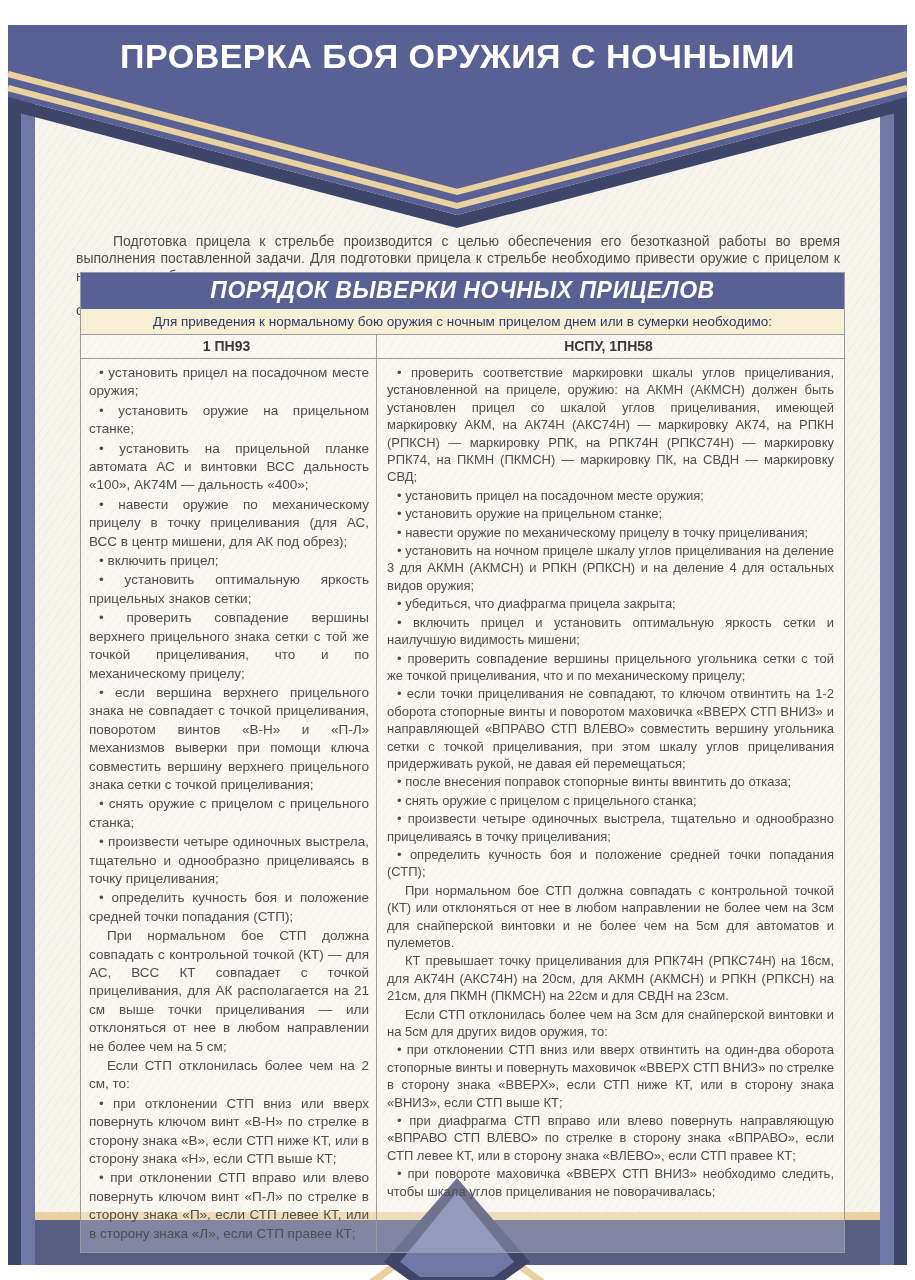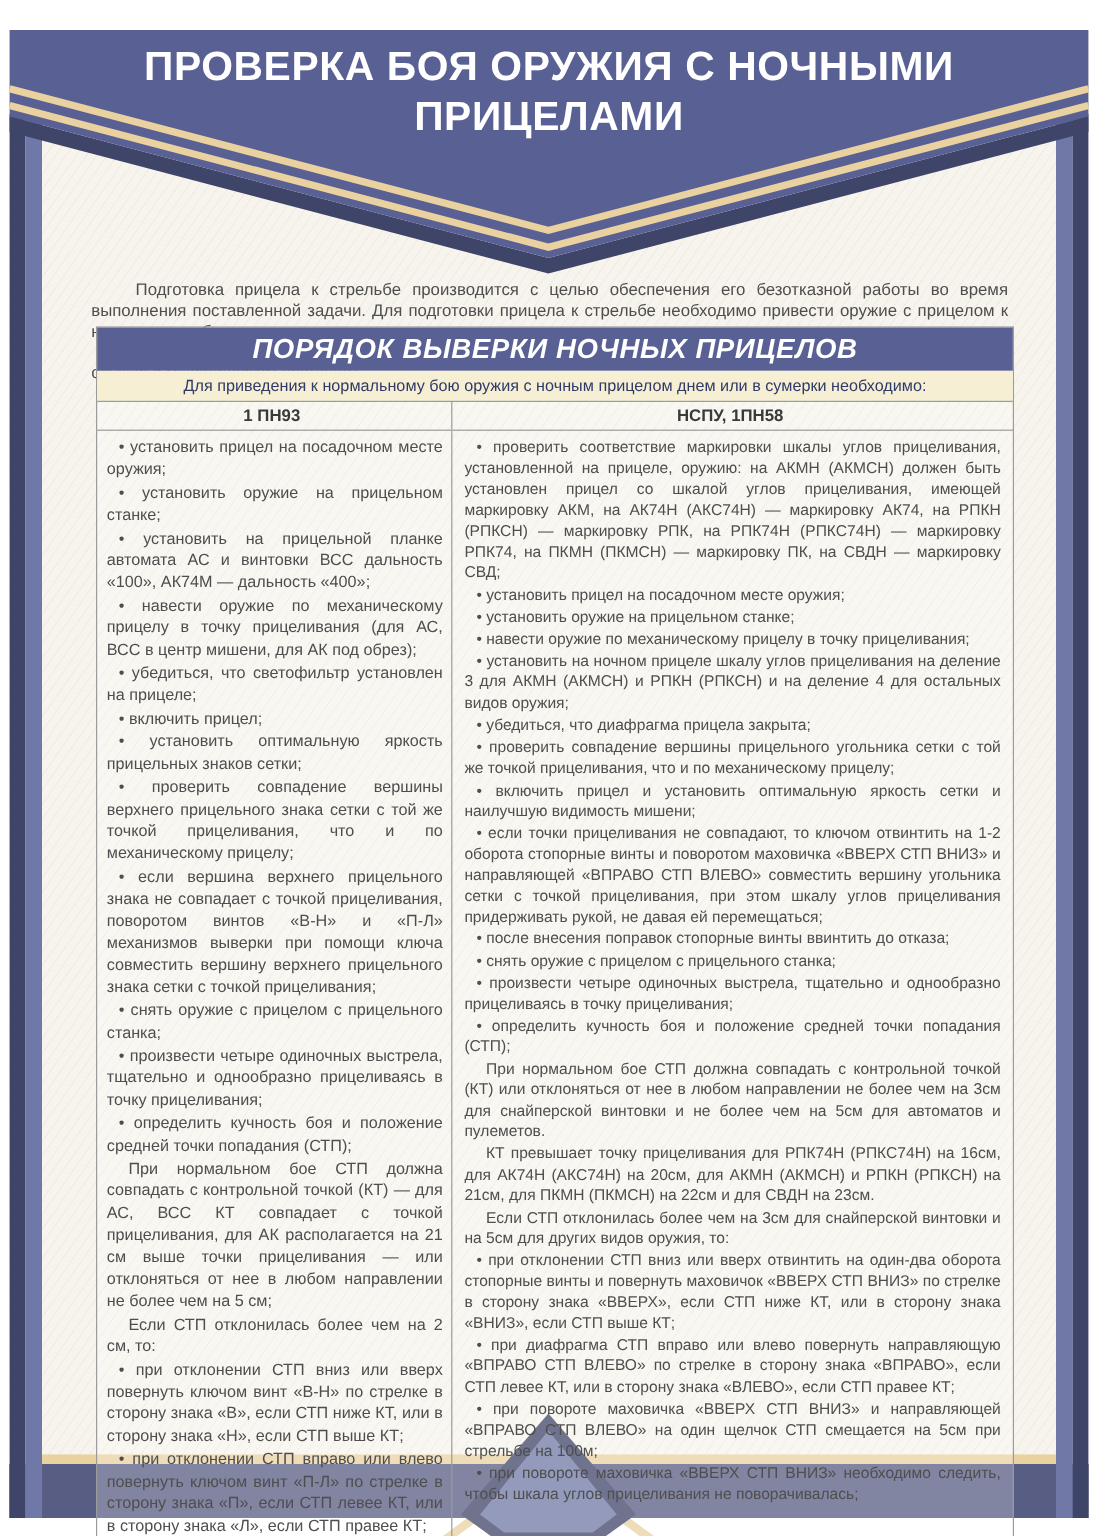--- a/index.html
+++ b/index.html
@@ -97,70 +97,67 @@
   <rect x="880" y="70" width="14" height="45" style="fill:var(--pillar_light)"></rect>
   <rect x="894" y="70" width="13" height="45" style="fill:var(--navy)"></rect>
   <polygon points="399,108 411,108 381,130 369,130" style="fill:var(--tan)"></polygon>
   <polygon points="503,108 515,108 545,130 533,130" style="fill:var(--tan)"></polygon>
   <polygon points="457,28 530,112 505,130 409,130 384,112" style="fill:var(--navy)"></polygon>
   <polygon points="457,42 514,112 494,127 420,127 400,112" style="fill:var(--pillar_light)"></polygon>
 </svg>
 
 <div class="title-block">
   <div>ПРОВЕРКА БОЯ ОРУЖИЯ С НОЧНЫМИ</div>
-  <div>ПРИЦЕЛАМИ</div>
 </div>
 
 <div class="intro">
   <p>Подготовка прицела к стрельбе производится с целью обеспечения его безотказной работы во время выполнения поставленной задачи. Для подготовки прицела к стрельбе необходимо привести оружие с прицелом к нормальному бою.</p>
   <p>Приведение оружия с прицелом к нормальному бою производится после приведения к нормальному бою оружия с механическим прицелом.</p>
 </div>
 
 <div class="vtable">
   <div class="vt-header">ПОРЯДОК ВЫВЕРКИ НОЧНЫХ ПРИЦЕЛОВ</div>
   <div class="vt-subheader">Для приведения к нормальному бою оружия с ночным прицелом днем или в сумерки необходимо:</div>
   <div class="vt-colheads">
     <div class="ch ch-left">1 ПН93</div>
     <div class="ch ch-right">НСПУ, 1ПН58</div>
   </div>
   <div class="vt-body">
     <div class="col col-left">
         <p class="item bullet">• установить прицел на посадочном месте оружия;</p>
         <p class="item bullet">• установить оружие на прицельном станке;</p>
         <p class="item bullet">• установить на прицельной планке автомата АС и винтовки ВСС дальность «100», АК74М — дальность «400»;</p>
         <p class="item bullet">• навести оружие по механическому прицелу в точку прицеливания (для АС, ВСС в центр мишени, для АК под обрез);</p>
-        <p class="item bullet">• убедиться, что светофильтр установлен на прицеле;</p>
         <p class="item bullet">• включить прицел;</p>
         <p class="item bullet">• установить оптимальную яркость прицельных знаков сетки;</p>
         <p class="item bullet">• проверить совпадение вершины верхнего прицельного знака сетки с той же точкой прицеливания, что и по механическому прицелу;</p>
         <p class="item bullet">• если вершина верхнего прицельного знака не совпадает с точкой прицеливания, поворотом винтов «В-Н» и «П-Л» механизмов выверки при помощи ключа совместить вершину верхнего прицельного знака сетки с точкой прицеливания;</p>
         <p class="item bullet">• снять оружие с прицелом с прицельного станка;</p>
         <p class="item bullet">• произвести четыре одиночных выстрела, тщательно и однообразно прицеливаясь в точку прицеливания;</p>
         <p class="item bullet">• определить кучность боя и положение средней точки попадания (СТП);</p>
         <p class="item para">При нормальном бое СТП должна совпадать с контрольной точкой (КТ) — для АС, ВСС КТ совпадает с точкой прицеливания, для АК располагается на 21 см выше точки прицеливания — или отклоняться от нее в любом направлении не более чем на 5 см;</p>
         <p class="item para">Если СТП отклонилась более чем на 2 см, то:</p>
         <p class="item bullet">• при отклонении СТП вниз или вверх повернуть ключом винт «В-Н» по стрелке в сторону знака «В», если СТП ниже КТ, или в сторону знака «Н», если СТП выше КТ;</p>
         <p class="item bullet">• при отклонении СТП вправо или влево повернуть ключом винт «П-Л» по стрелке в сторону знака «П», если СТП левее КТ, или в сторону знака «Л», если СТП правее КТ;</p>
       </div>
     <div class="col col-right">
         <p class="item bullet">• проверить соответствие маркировки шкалы углов прицеливания, установленной на прицеле, оружию: на АКМН (АКМСН) должен быть установлен прицел со шкалой углов прицеливания, имеющей маркировку АКМ, на АК74Н (АКС74Н) — маркировку АК74, на РПКН (РПКСН) — маркировку РПК, на РПК74Н (РПКС74Н) — маркировку РПК74, на ПКМН (ПКМСН) — маркировку ПК, на СВДН — маркировку СВД;</p>
         <p class="item bullet">• установить прицел на посадочном месте оружия;</p>
         <p class="item bullet">• установить оружие на прицельном станке;</p>
         <p class="item bullet">• навести оружие по механическому прицелу в точку прицеливания;</p>
         <p class="item bullet">• установить на ночном прицеле шкалу углов прицеливания на деление 3 для АКМН (АКМСН) и РПКН (РПКСН) и на деление 4 для остальных видов оружия;</p>
         <p class="item bullet">• убедиться, что диафрагма прицела закрыта;</p>
+        <p class="item bullet">• включить прицел и установить оптимальную яркость сетки и наилучшую видимость мишени;</p>
         <p class="item bullet">• проверить совпадение вершины прицельного угольника сетки с той же точкой прицеливания, что и по механическому прицелу;</p>
-        <p class="item bullet">• включить прицел и установить оптимальную яркость сетки и наилучшую видимость мишени;</p>
         <p class="item bullet">• если точки прицеливания не совпадают, то ключом отвинтить на 1-2 оборота стопорные винты и поворотом маховичка «ВВЕРХ СТП ВНИЗ» и направляющей «ВПРАВО СТП ВЛЕВО» совместить вершину угольника сетки с точкой прицеливания, при этом шкалу углов прицеливания придерживать рукой, не давая ей перемещаться;</p>
         <p class="item bullet">• после внесения поправок стопорные винты ввинтить до отказа;</p>
         <p class="item bullet">• снять оружие с прицелом с прицельного станка;</p>
         <p class="item bullet">• произвести четыре одиночных выстрела, тщательно и однообразно прицеливаясь в точку прицеливания;</p>
         <p class="item bullet">• определить кучность боя и положение средней точки попадания (СТП);</p>
         <p class="item para">При нормальном бое СТП должна совпадать с контрольной точкой (КТ) или отклоняться от нее в любом направлении не более чем на 3см для снайперской винтовки и не более чем на 5см для автоматов и пулеметов.</p>
         <p class="item para">КТ превышает точку прицеливания для РПК74Н (РПКС74Н) на 16см, для АК74Н (АКС74Н) на 20см, для АКМН (АКМСН) и РПКН (РПКСН) на 21см, для ПКМН (ПКМСН) на 22см и для СВДН на 23см.</p>
         <p class="item para">Если СТП отклонилась более чем на 3см для снайперской винтовки и на 5см для других видов оружия, то:</p>
         <p class="item bullet">• при отклонении СТП вниз или вверх отвинтить на один-два оборота стопорные винты и повернуть маховичок «ВВЕРХ СТП ВНИЗ» по стрелке в сторону знака «ВВЕРХ», если СТП ниже КТ, или в сторону знака «ВНИЗ», если СТП выше КТ;</p>
         <p class="item bullet">• при диафрагма СТП вправо или влево повернуть направляющую «ВПРАВО СТП ВЛЕВО» по стрелке в сторону знака «ВПРАВО», если СТП левее КТ, или в сторону знака «ВЛЕВО», если СТП правее КТ;</p>
-        <p class="item bullet">• при повороте маховичка «ВВЕРХ СТП ВНИЗ» и направляющей «ВПРАВО СТП ВЛЕВО» на один щелчок СТП смещается на 5см при стрельбе на 100м;</p>
         <p class="item bullet">• при повороте маховичка «ВВЕРХ СТП ВНИЗ» необходимо следить, чтобы шкала углов прицеливания не поворачивалась;</p>
       </div>
   </div>
 </div>
 
 </body></html>

